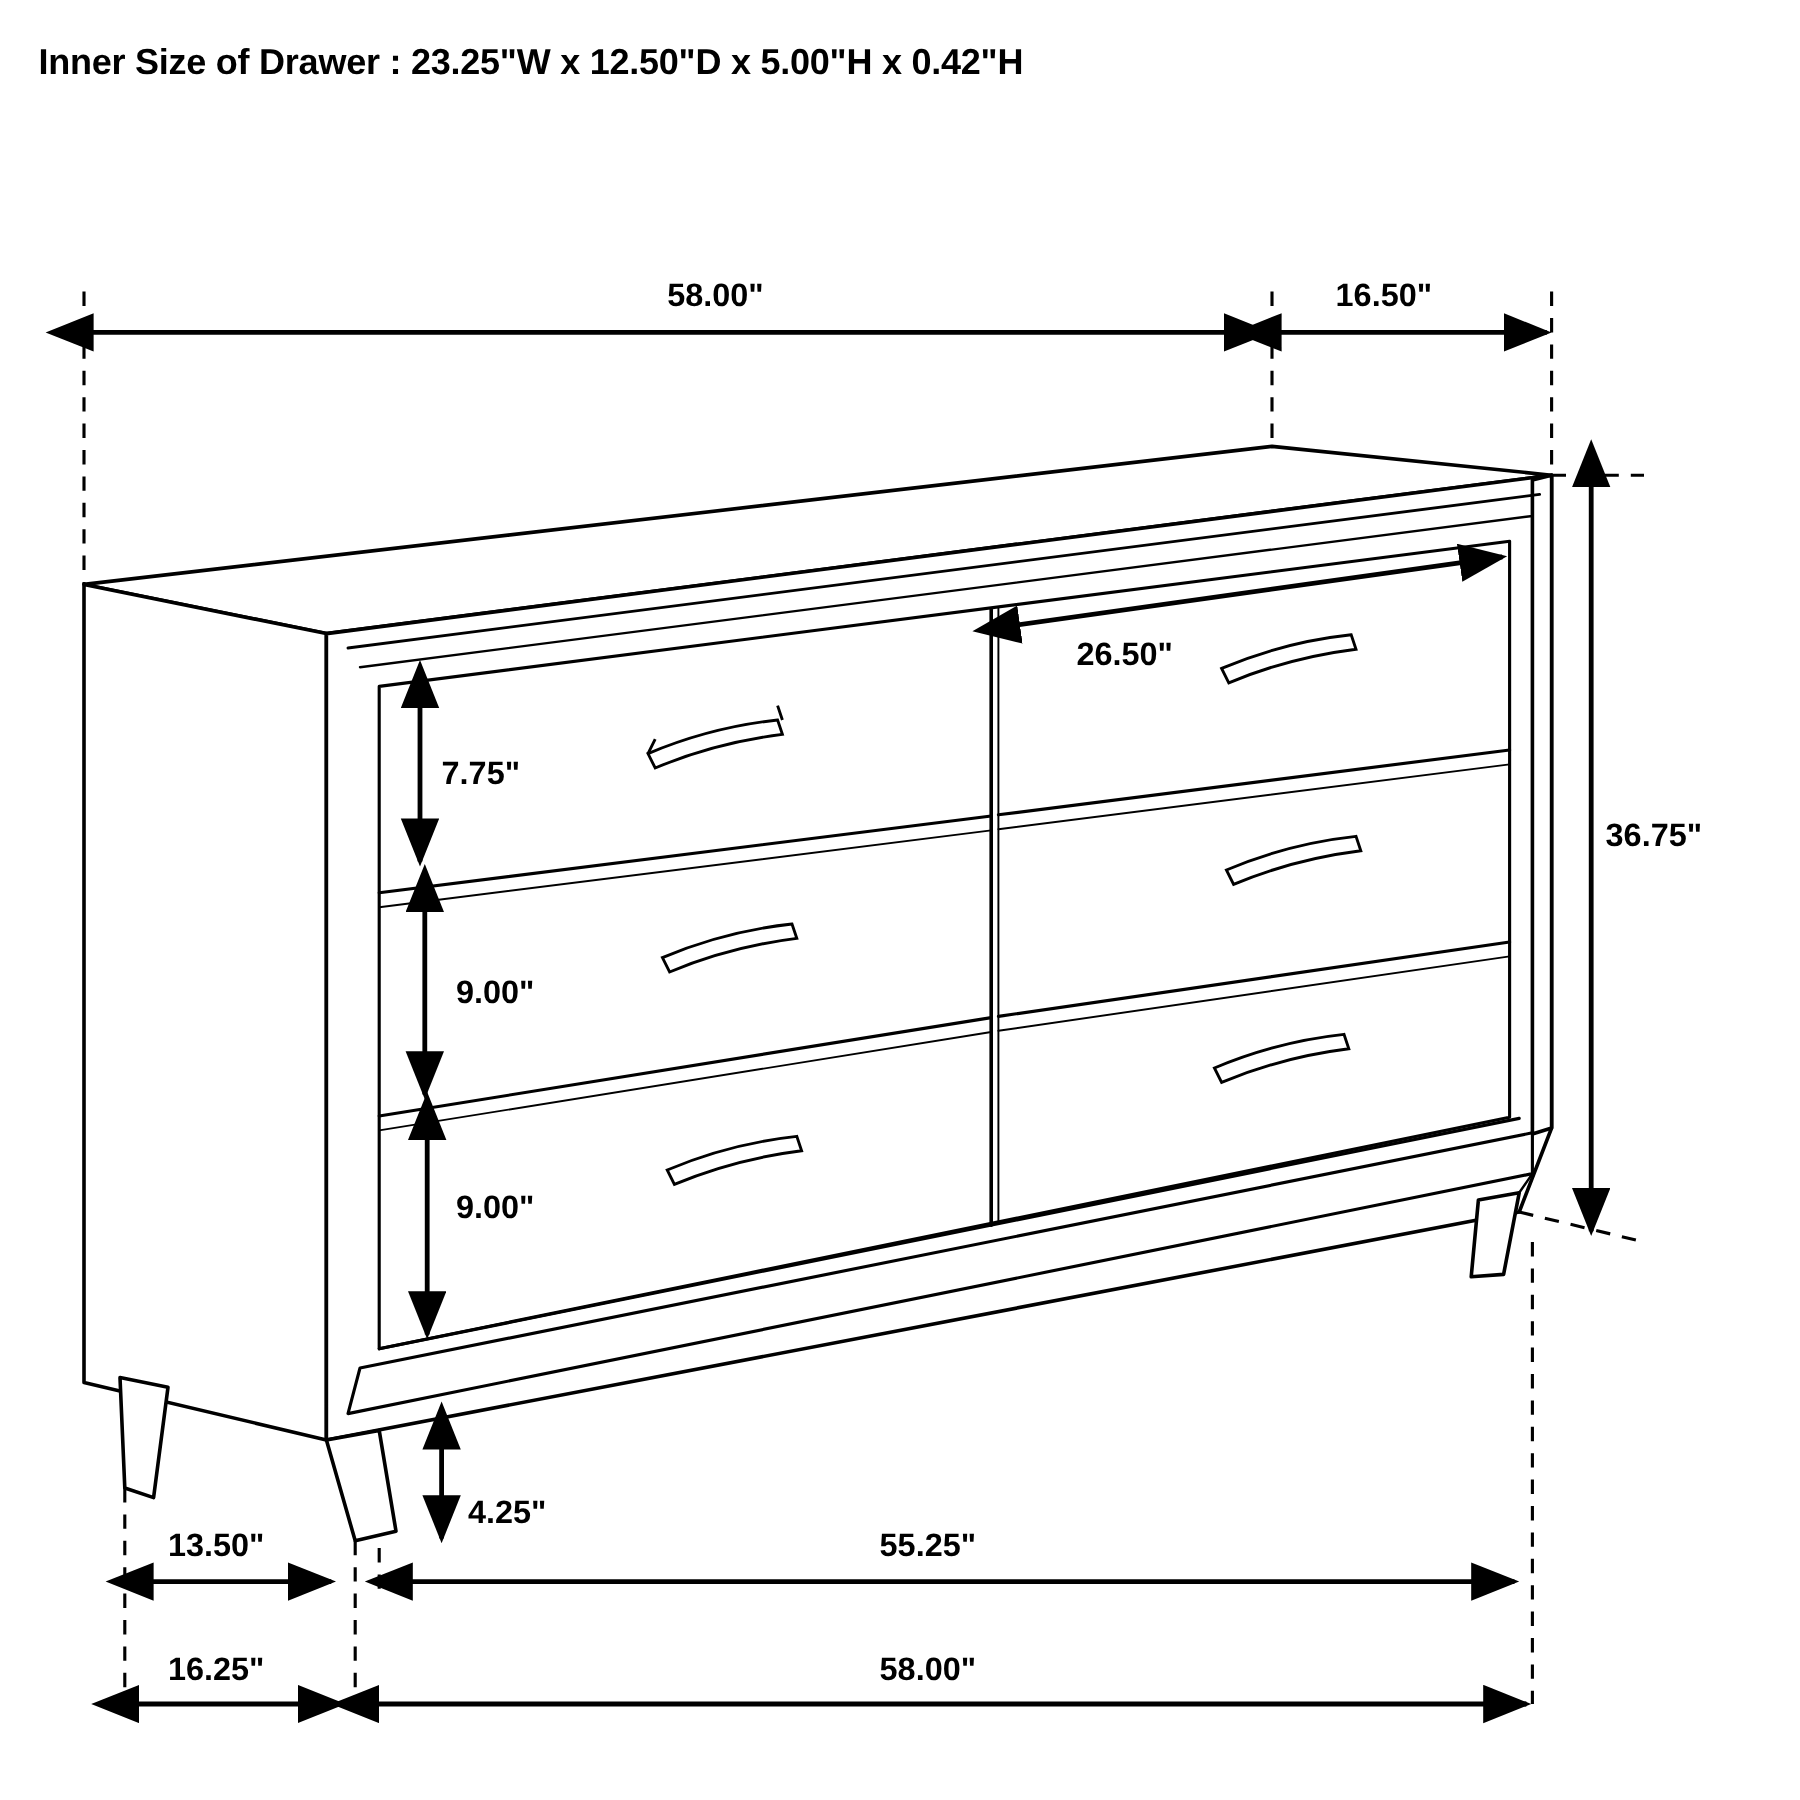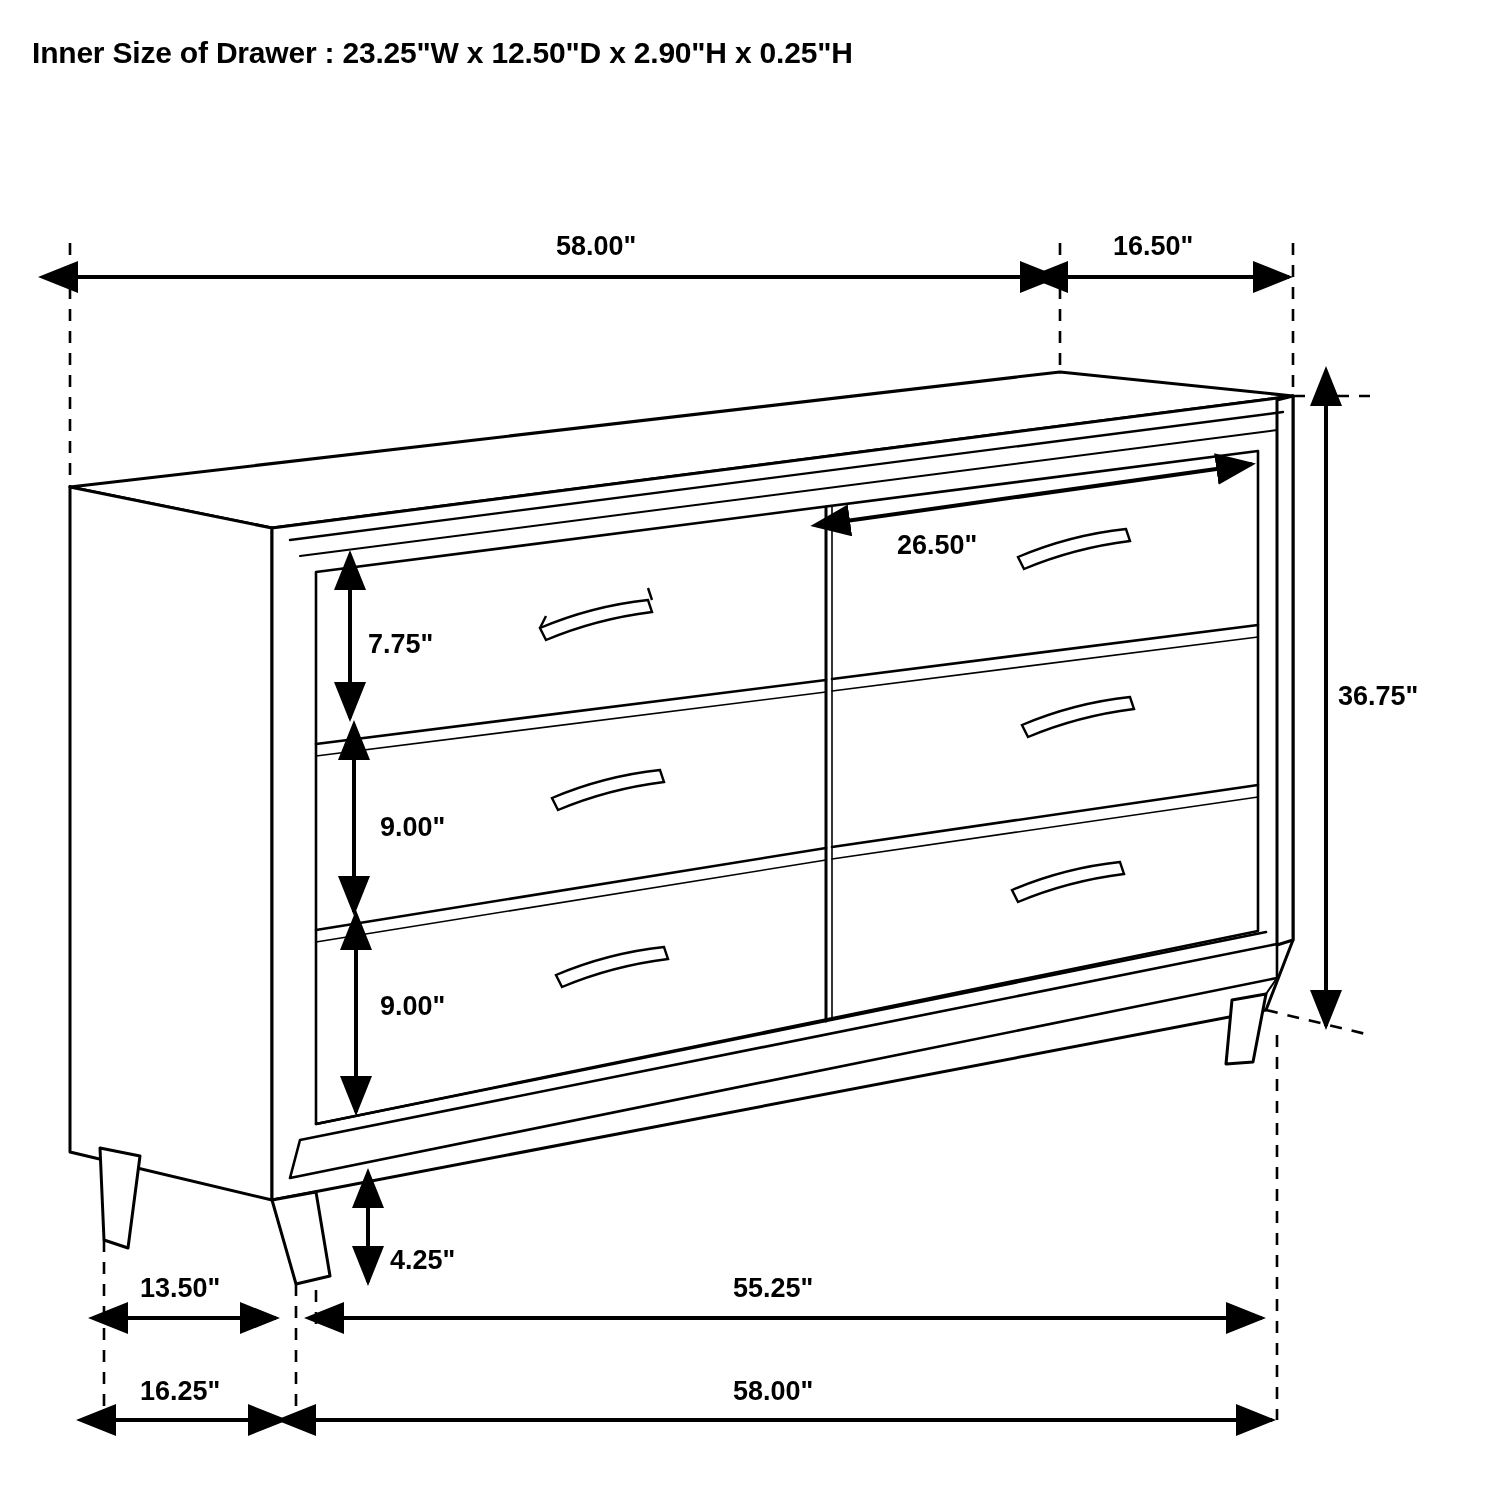--- a/index.html
+++ b/index.html
@@ -38,21 +38,21 @@
     top: 0;
     width: 1500px;
     height: 1500px;
   }
 </style>
 </head>
 <body>
 
 <div id="page">
 
-  <div id="title">Inner Size of Drawer : 23.25"W x 12.50"D x 2.90"H x 0.25"H</div>
+  <div id="title">Inner Size of Drawer : 23.25"W x 12.50"D x 5.00"H x 0.42"H</div>
 
   <svg class="layer" viewBox="0 0 1500 1500" xmlns="http://www.w3.org/2000/svg">
     <defs>
       <marker id="arrEnd" markerWidth="12" markerHeight="12" refX="9" refY="4" orient="auto" markerUnits="strokeWidth">
         <path d="M0,0 L10,4 L0,8 z" fill="#000"></path>
       </marker>
       <marker id="arrStart" markerWidth="12" markerHeight="12" refX="1" refY="4" orient="auto-start-reverse" markerUnits="strokeWidth">
         <path d="M0,0 L10,4 L0,8 z" fill="#000"></path>
       </marker>
     </defs>

